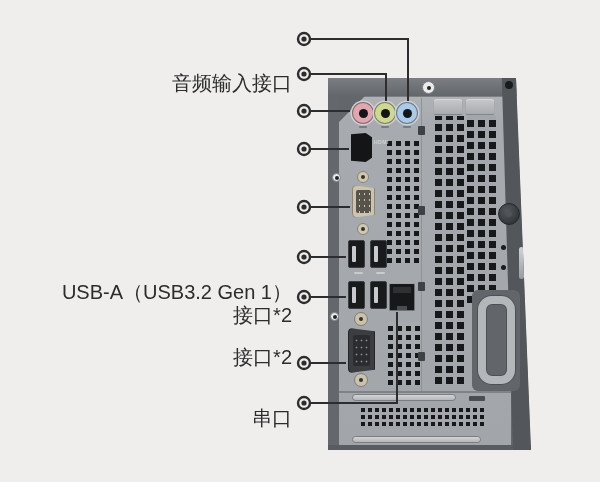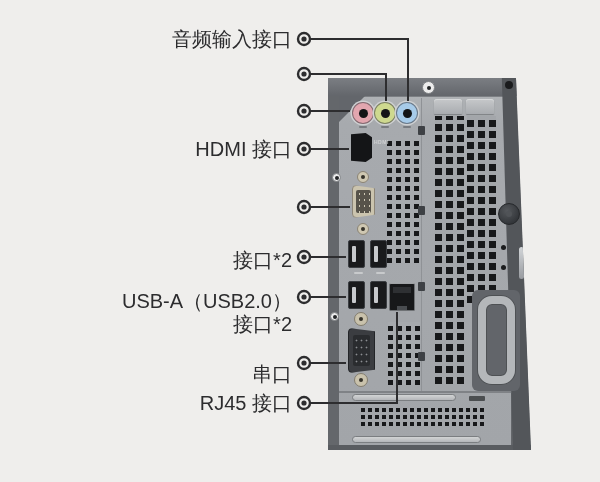--- a/index.html
+++ b/index.html
@@ -1,21 +1,21 @@
 <!DOCTYPE html>
 <html><head>
 <meta charset="utf-8">
 <style>
   html,body{margin:0;padding:0;}
   body{font-family:"Liberation Sans","DejaVu Sans",sans-serif;}
   #stage{position:relative;width:600px;height:482px;background:#efeeec;overflow:hidden;}
 
   
   .lbl{position:absolute;right:308px;color:#2c2c2e;font-size:20px;font-weight:500;
-       line-height:23px;text-align:right;white-space:nowrap;transform:translateY(-50%);}
+       line-height:23px;text-align:right;white-space:nowrap;transform:translateY(-50%);margin-top:44px;}
   .lbl .l2:empty{display:none;}
 
   
   #machine{position:absolute;left:328px;top:78px;width:203px;height:372px;background:#64676b;
            border-radius:3px;clip-path:polygon(0 0,92.6% 0,100% 100%,0 100%);}
   #machine *{position:absolute;}
   .top-band{left:0;top:0;width:100%;height:18px;background:linear-gradient(#7b7e83,#63666b);}
   .bottom-band{left:0;top:367px;width:100%;height:5px;background:#595c60;}
   .interior{left:11px;top:18px;width:172px;height:349px;
             background:linear-gradient(180deg,#afb2b5 0px,#a7aaae 26px,#a2a5a9 100%);
@@ -206,29 +206,23 @@
       </g>
     <g>
         <circle class="o" cx="304" cy="403" r="6"></circle>
         <circle class="i" cx="304" cy="403" r="2.6"></circle>
       </g>
   </svg>
 
   <div class="lbl" style="top:39px">
       <div>音频输入接口</div>
     </div>
-  <div class="lbl" style="top:149px">
-      <div>HDMI 接口</div>
-    </div>
   <div class="lbl" style="top:260px">
+    <div>USB-A（USB3.2 Gen 1）</div>
     <div class="l2">接口*2</div>
   </div>
   <div class="lbl" style="top:313px">
-    <div>USB-A（USB2.0）</div>
     <div class="l2">接口*2</div>
   </div>
   <div class="lbl" style="top:374px">
       <div>串口</div>
     </div>
-  <div class="lbl" style="top:403px">
-      <div>RJ45 接口</div>
-    </div>
 </div>
 
 </body></html>

